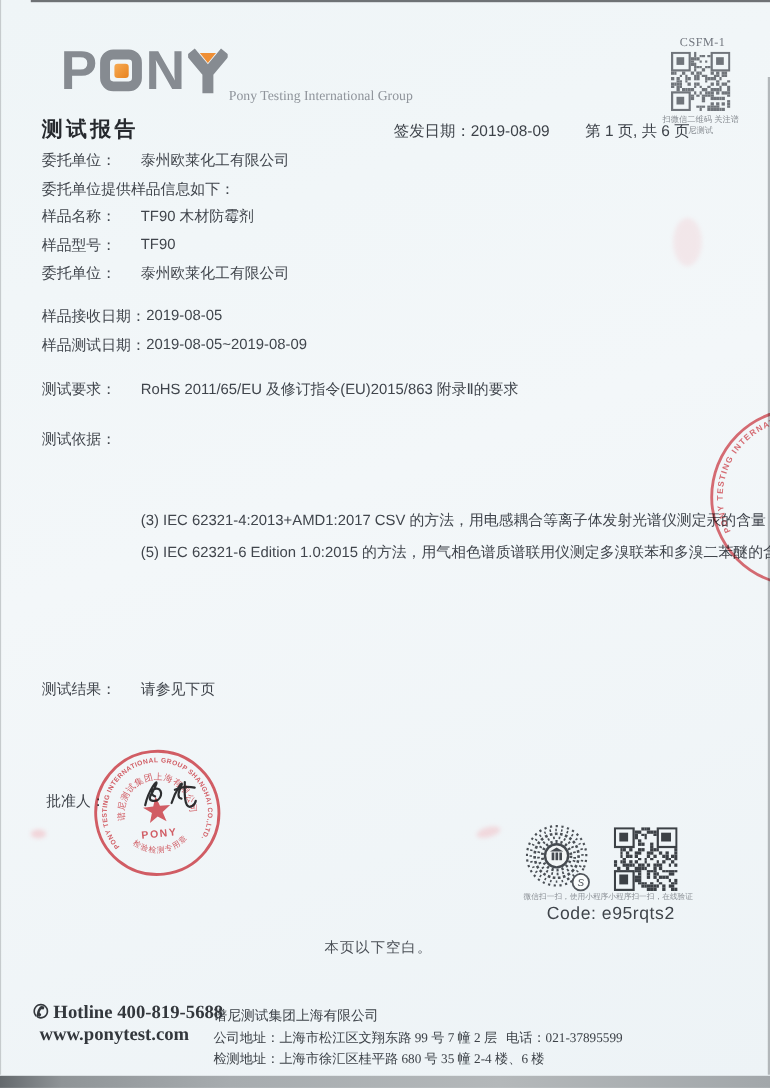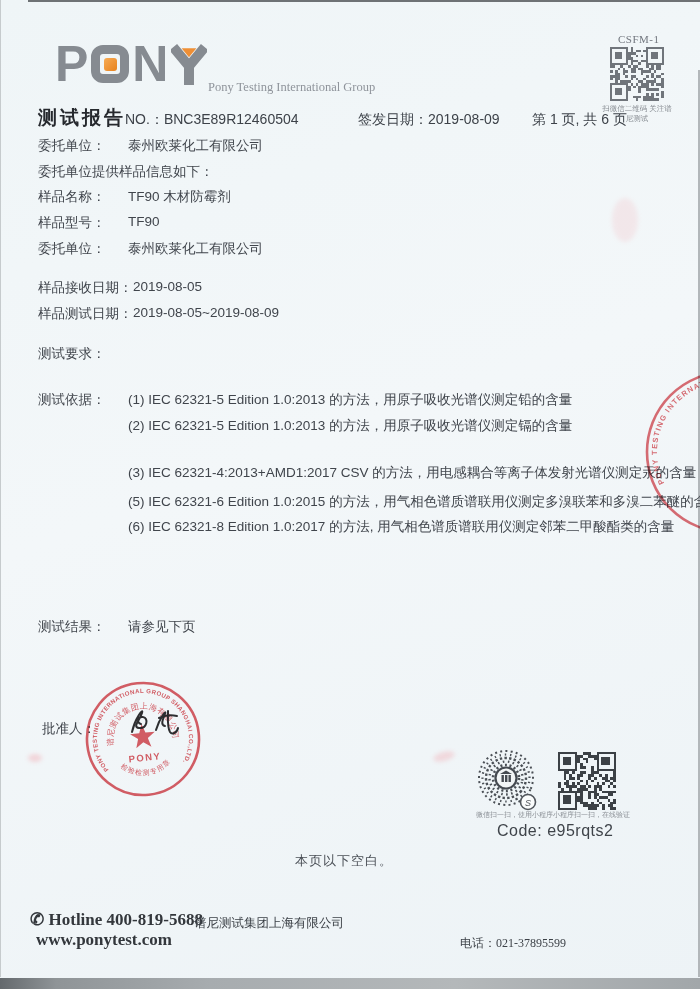--- a/index.html
+++ b/index.html
@@ -221,23 +221,20 @@
       <div style="position: absolute; left: 36px; top: 0px; width: 18px; height: 18px; border: 2.57143px solid rgb(112, 117, 123); box-sizing: border-box;">
         <div style="position: absolute; left: 2.57143px; top: 2.57143px; width: 7.71429px; height: 7.71429px; background: rgb(112, 117, 123);"></div>
       </div>
       <div style="position: absolute; left: 0px; top: 36px; width: 18px; height: 18px; border: 2.57143px solid rgb(112, 117, 123); box-sizing: border-box;">
         <div style="position: absolute; left: 2.57143px; top: 2.57143px; width: 7.71429px; height: 7.71429px; background: rgb(112, 117, 123);"></div>
       </div>
     </div>
   <div class="abs qr-caption">扫微信二维码 关注谱尼测试</div>
 
   <div class="abs rpt-title">测试报告</div>
-  <div class="abs t14" style="left:125px;top:111px;">
-    <span>NO.：</span><span>BNC3E89R12460504</span>
-  </div>
   <div class="abs t14" style="left:358px;top:111px;">
     <span>签发日期：</span><span>2019-08-09</span>
   </div>
   <div class="abs t14" style="left:532px;top:111px;">第 1 页, 共 6 页</div>
 
   <div class="abs lbl t13" style="top:137px;">委托单位：</div>
   <div class="abs val t13" style="top:137px;">泰州欧莱化工有限公司</div>
 
   <div class="abs lbl t13" style="top:163px;">委托单位提供样品信息如下：</div>
 
@@ -246,27 +243,25 @@
   <div class="abs lbl t13" style="top:214px;">样品型号：</div>
   <div class="abs val t13" style="top:214px;">TF90</div>
   <div class="abs lbl t13" style="top:240px;">委托单位：</div>
   <div class="abs val t13" style="top:240px;">泰州欧莱化工有限公司</div>
   <div class="abs lbl t13" style="top:279px;">样品接收日期：</div>
   <div class="abs t13" style="left:133px;top:279px;">2019-08-05</div>
   <div class="abs lbl t13" style="top:305px;">样品测试日期：</div>
   <div class="abs t13" style="left:133px;top:305px;">2019-08-05~2019-08-09</div>
 
   <div class="abs lbl t13" style="top:345px;">测试要求：</div>
+  <div class="abs val t13" style="top:345px;">RoHS 2011/65/EU 及修订指令(EU)2015/863 附录Ⅱ的要求</div>
 
   <div class="abs lbl t13" style="top:391px;">测试依据：</div>
-  <div class="abs val t13" style="top:391px;">(1) IEC 62321-5 Edition 1.0:2013 的方法，用原子吸收光谱仪测定铅的含量</div>
-  <div class="abs val t13" style="top:417px;">(2) IEC 62321-5 Edition 1.0:2013 的方法，用原子吸收光谱仪测定镉的含量</div>
   <div class="abs val t13" style="top:464px;">(3) IEC 62321-4:2013+AMD1:2017 CSV 的方法，用电感耦合等离子体发射光谱仪测定汞的含量</div>
   <div class="abs val t13" style="top:493px;">(5) IEC 62321-6 Edition 1.0:2015 的方法，用气相色谱质谱联用仪测定多溴联苯和多溴二苯醚的含量</div>
-  <div class="abs val t13" style="top:518px;">(6) IEC 62321-8 Edition 1.0:2017 的方法, 用气相色谱质谱联用仪测定邻苯二甲酸酯类的含量</div>
 
   <div class="abs lbl t13" style="top:618px;">测试结果：</div>
   <div class="abs val t13" style="top:618px;">请参见下页</div>
 
   <div class="abs t13" style="left:42px;top:720px;">批准人：</div>
 
   <svg class="stamp-main" width="120" height="120" viewBox="0 0 120 120">
     <defs>
       <path id="arcOuter" d="M 24.8,89.6 A 46,46 0 1 1 95.2,89.6"></path>
       <path id="arcInner" d="M 30.5,65.2 A 30,30 0 1 1 89.5,65.2"></path>
@@ -475,15 +470,17 @@
   <div class="abs code-text">Code: e95rqts2</div>
 
   <div class="abs blank-note">本页以下空白。</div>
 
   <div class="abs footer hotline">
     <span>✆</span>
     <span>Hotline 400-819-5688</span>
   </div>
   <div class="abs footer website">www.ponytest.com</div>
   <div class="abs footer f-co">谱尼测试集团上海有限公司</div>
+  <div class="abs footer f-a1">公司地址：上海市松江区文翔东路 99 号 7 幢 2 层</div>
+  <div class="abs footer f-a2">检测地址：上海市徐汇区桂平路 680 号 35 幢 2-4 楼、6 楼</div>
   <div class="abs footer f-tel">电话：021-37895599</div>
 
 </div>
 
 </body></html>

